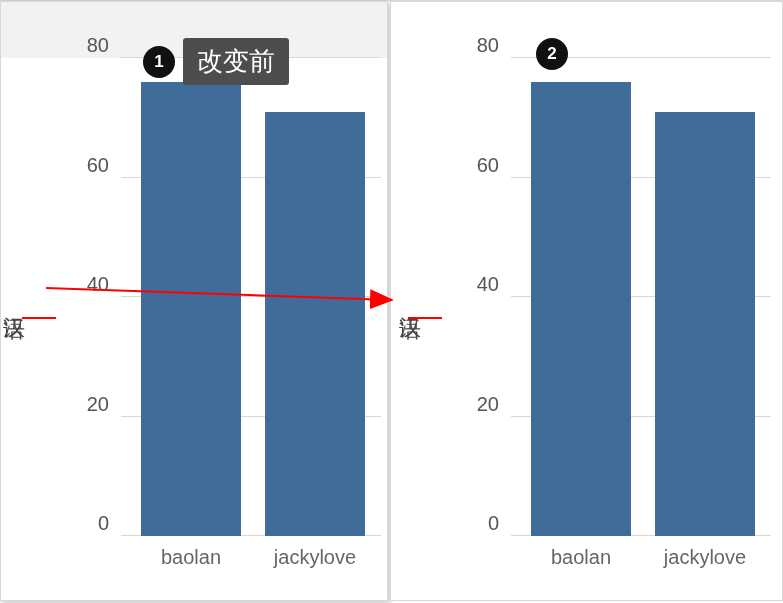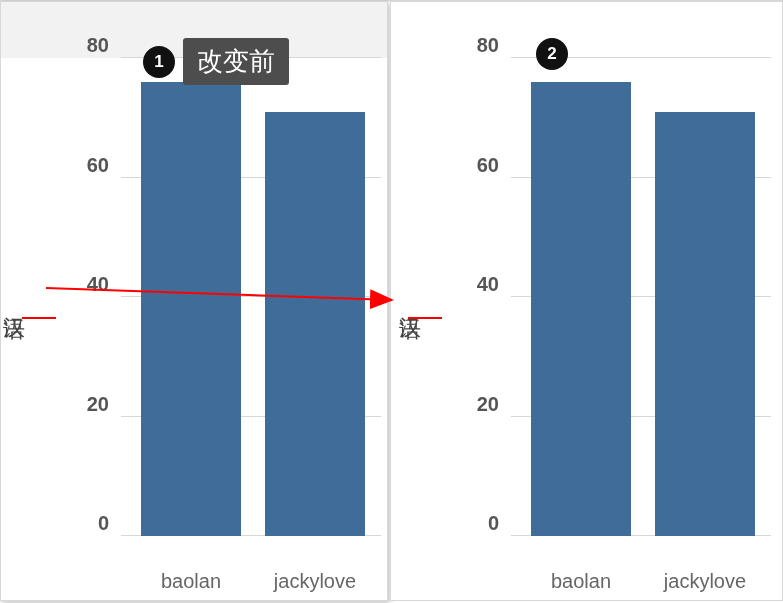--- a/index.html
+++ b/index.html
@@ -104,41 +104,40 @@
       height: 1px;
       background: #d8d8d8;
     }
     .tick-label {
       position: absolute;
       right: 272px;
       transform: translateY(-50%);
       font-size: 20px;
       color: #555;
       text-align: right;
-      font-weight: bold;
     }
     .bars {
       position: absolute;
       left: 0;
       bottom: 0;
       width: 100%;
       height: 100%;
       display: flex;
       align-items: flex-end;
       gap: 24px;
       padding-left: 20px;
     }
     .bar {
       width: 100px;
       background: #3f6c99;
     }
     .x-labels {
       position: absolute;
       left: 120px;
-      top: 568px;
+      top: 544px;
       width: 260px;
       display: flex;
       padding-left: 20px;
       gap: 24px;
     }
     .x-label {
       width: 100px;
       text-align: center;
       font-size: 20px;
       color: #666;

